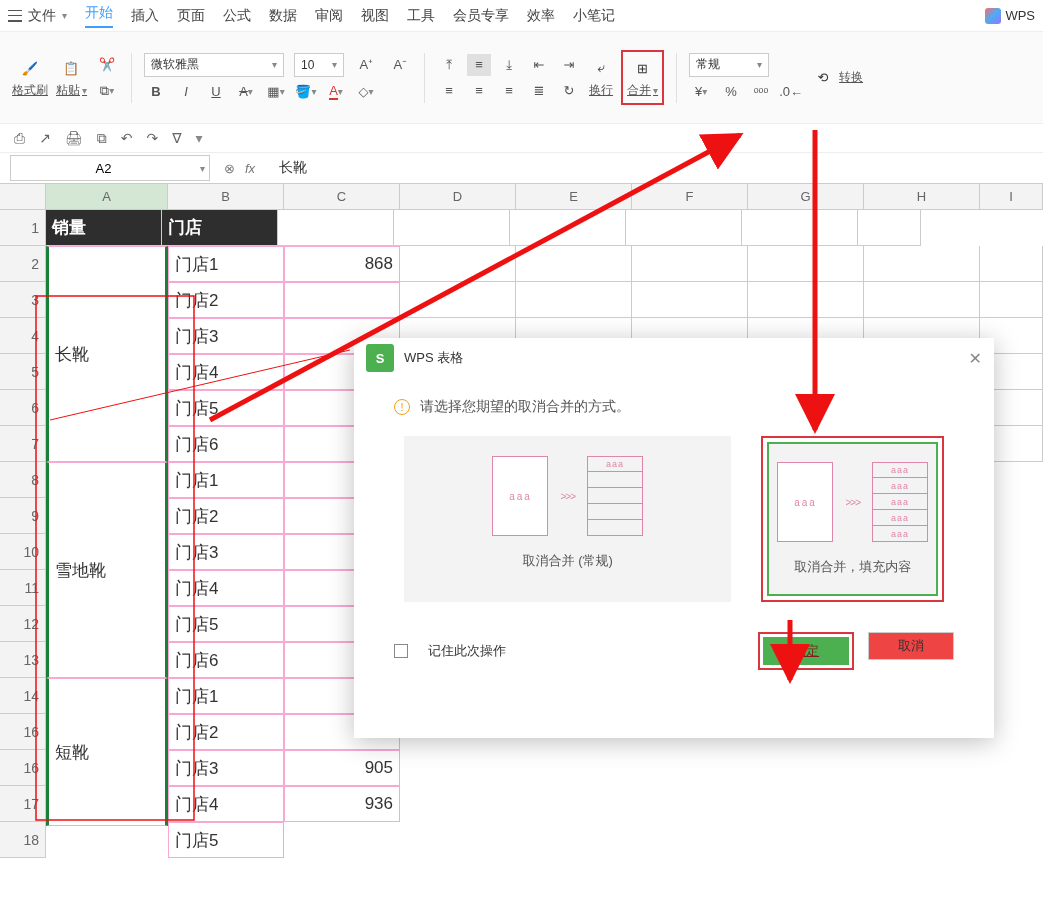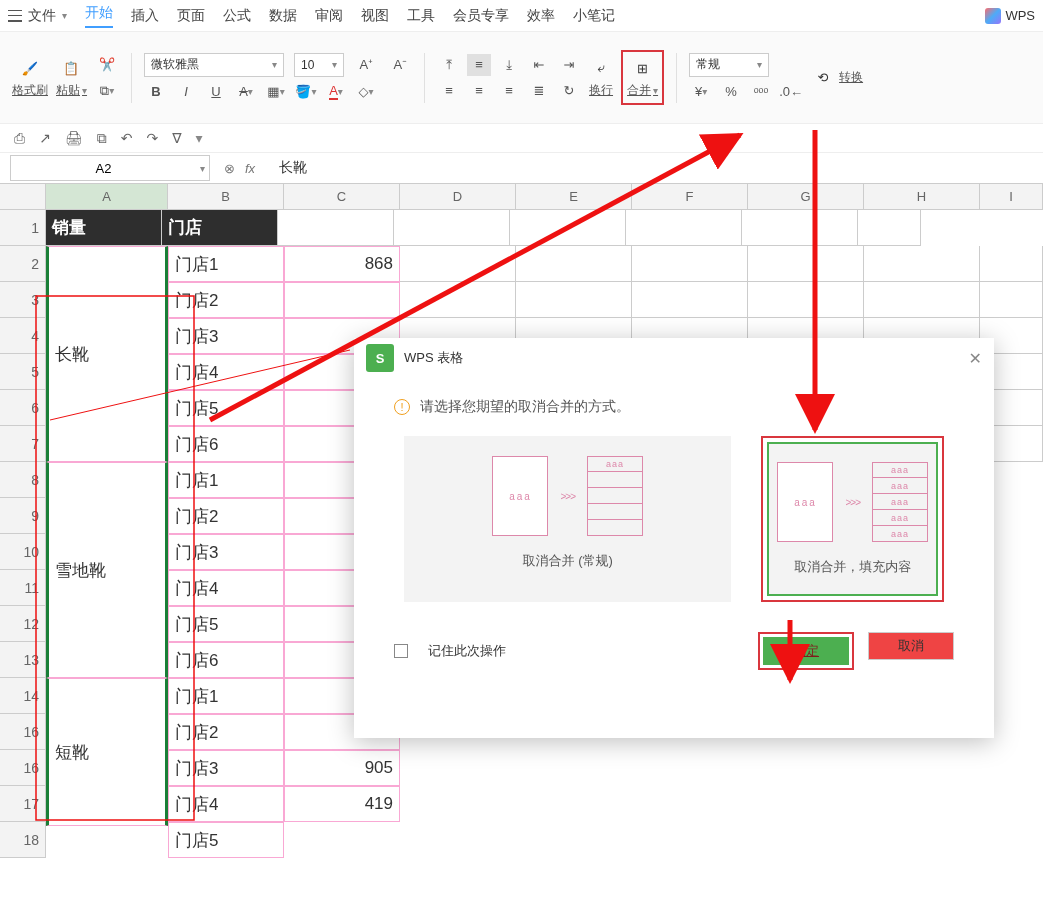--- a/index.html
+++ b/index.html
@@ -378,21 +378,21 @@
       <div class="cell cB data-b" style="height:36px">门店1</div>
       <div class="cell cB data-b" style="height:36px">门店2</div>
       <div class="cell cB data-b" style="height:36px">门店3</div>
       <div class="cell cB data-b" style="height:36px">门店4</div>
       <div class="cell cB data-b" style="height:36px">门店5</div>
     </div>
     <div>
       <div class="cell cC data-b right" style="height:36px">451</div>
       <div class="cell cC data-b right" style="height:36px">193</div>
       <div class="cell cC data-b right" style="height:36px">905</div>
-      <div class="cell cC data-b right" style="height:36px">419</div>
+      <div class="cell cC data-b right" style="height:36px">936</div>
     </div>
   </div>
 </div>
 
 <div class="dialog">
   <div class="dlg-title">
     <div class="dlg-logo">S</div>
     <span>WPS 表格</span>
     <span class="dlg-close">✕</span>
   </div>

